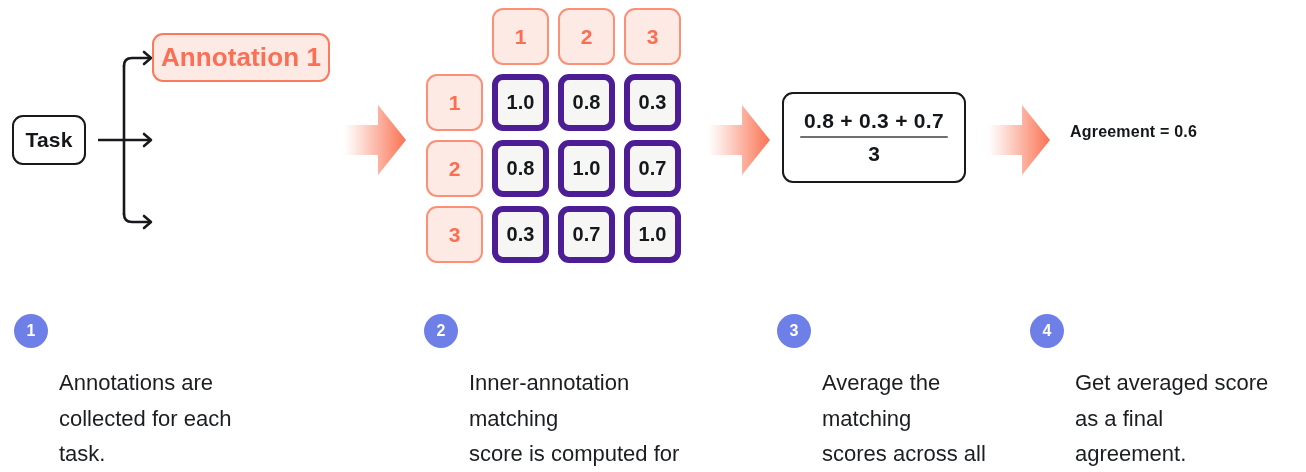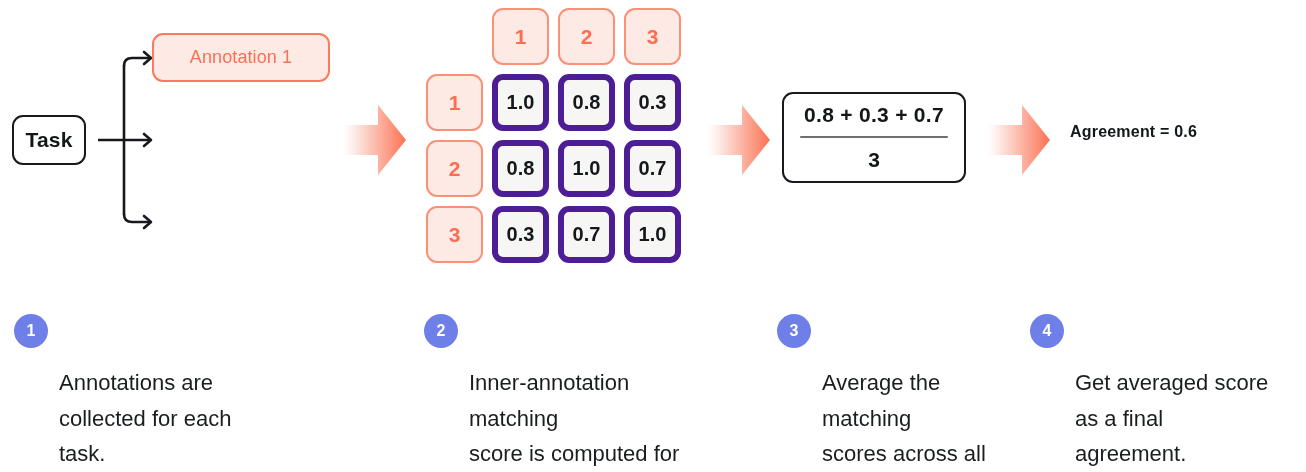--- a/index.html
+++ b/index.html
@@ -56,22 +56,22 @@
     left: 152px;
     width: 178px;
     height: 49px;
     border: 2px solid #fb7a5c;
     background: #fdeae5;
     border-radius: 11px;
     display: flex;
     align-items: center;
     justify-content: center;
     color: #fb7055;
-    font-size: 18px;
-    font-weight: 400;
+    font-size: 26px;
+    font-weight: 700;
     letter-spacing: 0.1px;
     box-sizing: border-box;
   }
   .annot-1 { top: 33px; }
   .annot-2 { top: 115px; }
   .annot-3 { top: 198px; }
 
   
   .flow-arrow { width: 62px; height: 74px; top: 103px; }
   .arrow-1 { left: 344px; }
@@ -121,21 +121,20 @@
     display: flex;
     align-items: center;
     justify-content: center;
     box-sizing: border-box;
   }
   .fraction {
     display: flex;
     flex-direction: column;
     align-items: center;
     line-height: 1.12;
-    gap: 6px;
   }
   .numerator {
     font-size: 21px;
     font-weight: 700;
     color: #14171a;
     letter-spacing: 0.3px;
     padding: 0 2px 3px 2px;
   }
   .frac-bar {
     width: 148px;

